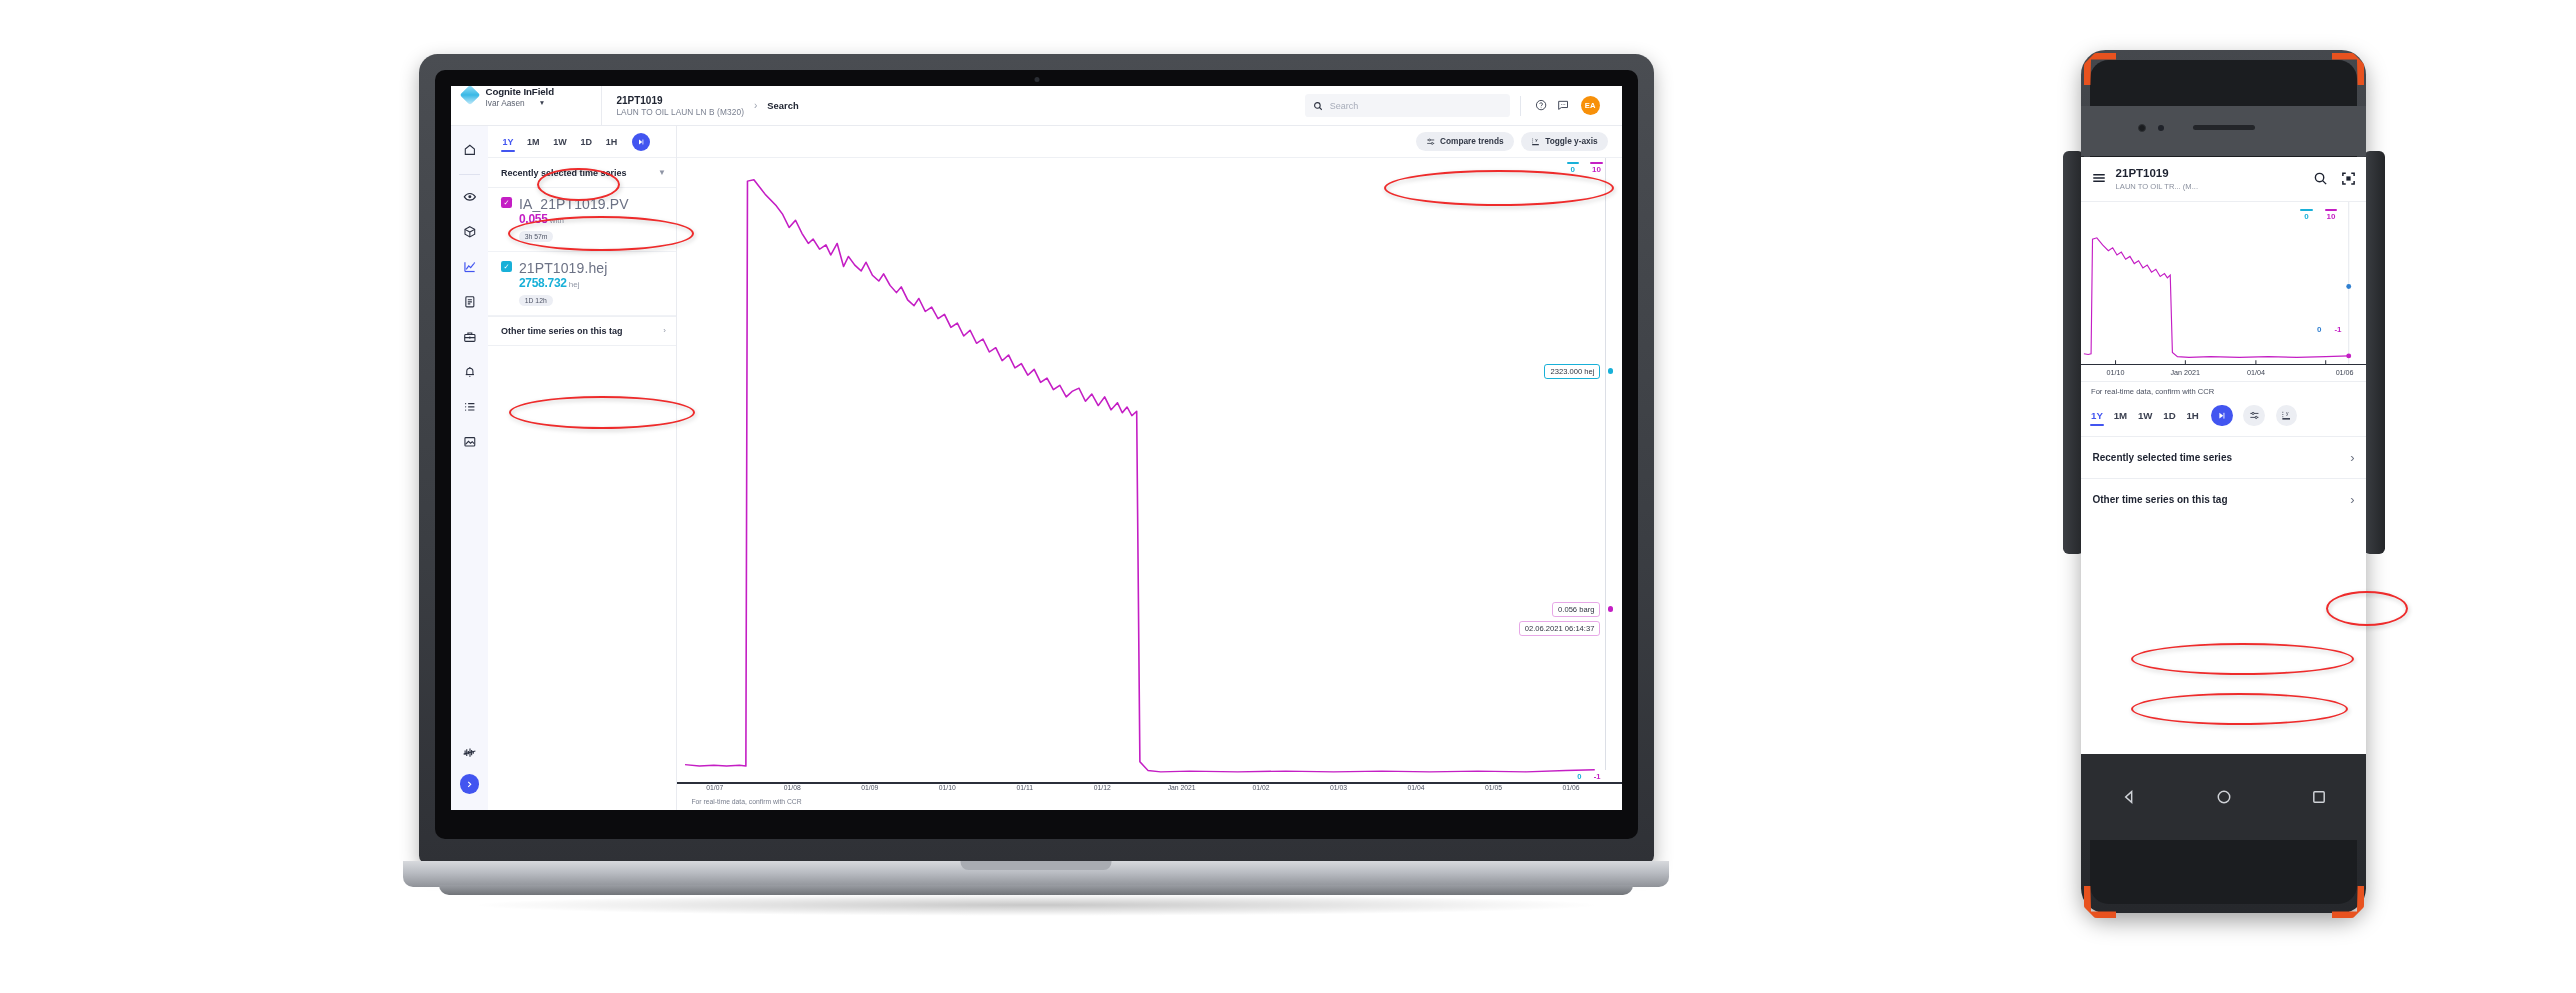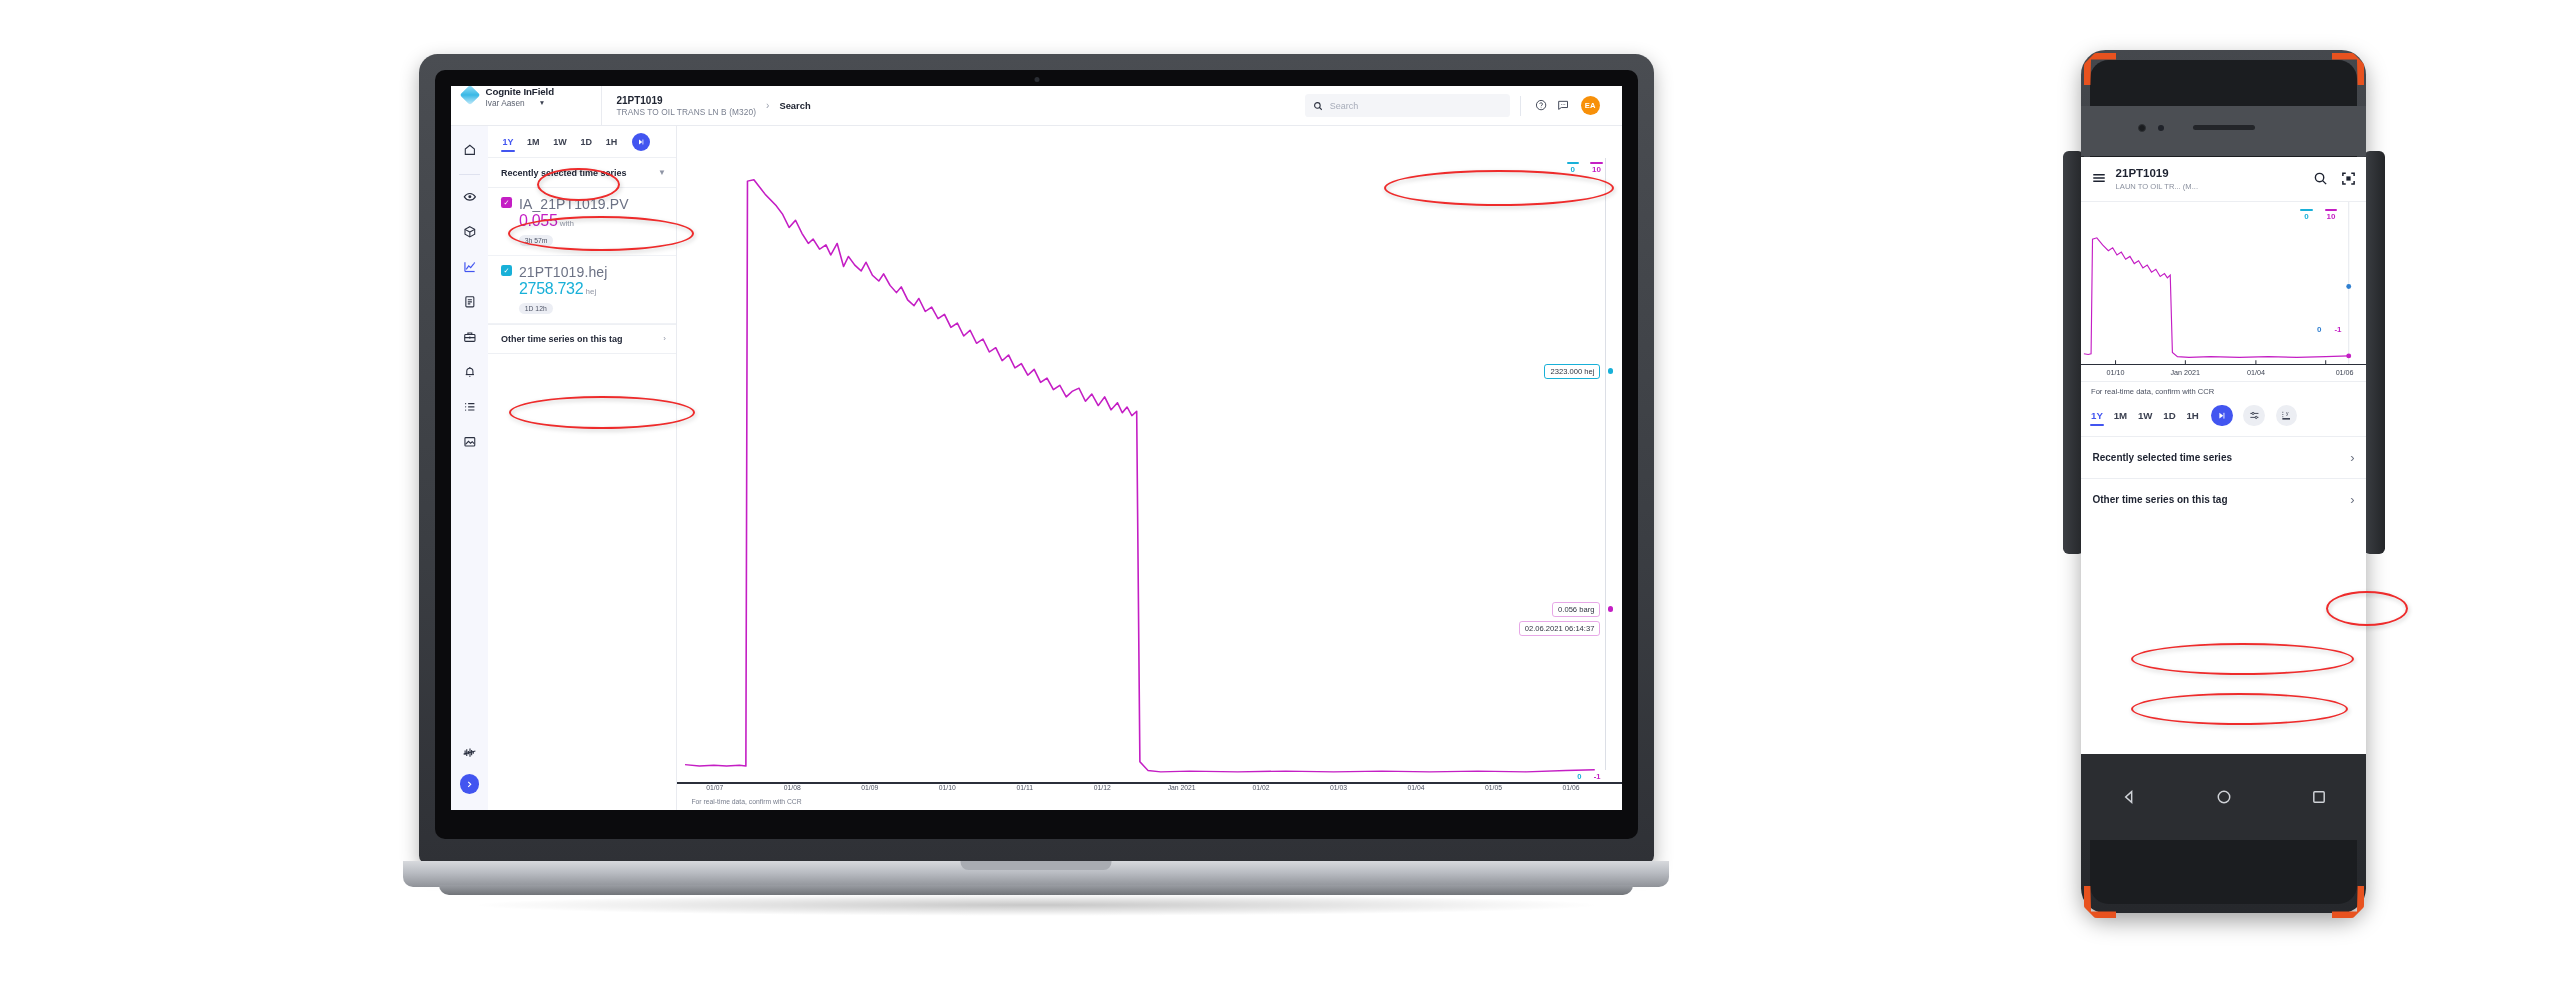--- a/index.html
+++ b/index.html
@@ -106,21 +106,21 @@
 
   .sec-head { height: 30px; display:flex; align-items:center; justify-content:space-between;
               padding: 0 10px 0 13px; border-bottom:0.7px solid #eef0f4; }
   .sec-head .t { font-size: 9px; font-weight:700; color:#232838; }
   .sec-head .c { color:#8f95a5; font-size: 8px; }
 
   .ts-item { padding: 8px 10px 8.6px 13px; border-bottom:0.7px solid #f0f2f6; display:flex; gap:7.2px; }
   .cbx { width: 10.8px; height:10.8px; border-radius:2.2px; display:flex;
          align-items:center; justify-content:center; color:#fff; font-size:7.2px; flex:none; margin-top:1.4px;}
   .ts-name { font-size: 14px; color:#6c7285; letter-spacing:0.1px; }
-  .ts-val { font-size: 16px; font-weight:400; margin-top:15px; letter-spacing:-0.3px;}
+  .ts-val { font-size: 12px; font-weight:700; margin-top:15px; letter-spacing:-0.3px;}
   .ts-unit { font-size: 8px; color:#9096a5; font-weight:400; margin-left:2.2px; }
   .ts-chip { display:inline-block; margin-top: 5px; background:#eceef4; color:#4e5466;
              font-size: 6.8px; padding: 2.2px 5.8px; border-radius: 6.5px; }
 
   .chartwrap { flex:1; position:relative; background:#fff; min-width:0; }
   .tools { height: 32px; display:flex; align-items:center; justify-content:flex-end;
            gap:7.2px; padding-right: 14.4px; border-bottom:0.7px solid #eef0f4; }
   .tool { height: 19.4px; background:#eceef3; border-radius:10px; display:flex; align-items:center;
           gap:5px; padding: 0 10px; font-size: 8.3px; font-weight:700; color:#323846; }
 
@@ -204,21 +204,21 @@
               <div class="brand-name">Cognite InField</div>
               <div class="brand-sub">
                 <span>Ivar Aasen</span>
                 <span class="caret">▼</span>
               </div>
             </div>
           </div>
           <div class="crumbs">
             <div>
               <div class="tag-title">21PT1019</div>
-              <div class="tag-sub">TRANS TO OIL TRANS LN B (M320)</div>
+              <div class="tag-sub">LAUN TO OIL LAUN LN B (M320)</div>
             </div>
             <span class="chev">›</span>
             <span class="crumb-last">Search</span>
           </div>
           <div class="topright">
             <div class="searchbox">
               <svg width="10" height="10" viewBox="0 0 24 24" fill="none" stroke="#2d3240" stroke-width="2.6">
                 <circle cx="10.5" cy="10.5" r="6.7"></circle>
                   <line x1="15.4" y1="15.4" x2="21" y2="21"></line>
               </svg>
@@ -359,20 +359,38 @@
               </div>
             </div>
 
             <div class="sec-head" style="border-top:0.7px solid #eef0f4">
               <span class="t">Other time series on this tag</span>
               <span class="c">›</span>
             </div>
           </div>
 
           <div class="chartwrap">
+            <div class="tools">
+              <div class="tool">
+                <svg width="9.4" height="9.4" viewBox="0 0 24 24" fill="none" stroke="#323846" stroke-width="2">
+                    <path d="M3 7.6h18M3 16.4h18"></path>
+                    <circle cx="9" cy="7.6" r="2.4" fill="#fff"></circle>
+                    <circle cx="16" cy="16.4" r="2.4" fill="#fff"></circle>
+                  </svg>
+                <span>Compare trends</span>
+              </div>
+              <div class="tool">
+                <svg width="9.4" height="9.4" viewBox="0 0 24 24" fill="none" stroke="#323846" stroke-width="2" style="font-size:11.5px">
+                    <path d="M4 4v2M4 9v2M4 14v2"></path>
+                    <path d="M3 19.6h17" stroke-width="3.4"></path>
+                    <text x="11" y="11" font-size="11" fill="#323846" stroke="none" font-family="Liberation Sans">y</text>
+                  </svg>
+                <span>Toggle y-axis</span>
+              </div>
+            </div>
 
             <div class="plot">
               <div class="legend-top">
                 <div class="lg">
                     <div class="bar" style="background:#18b0d8"></div>
                     <div class="v" style="color:#18b0d8">0</div>
                   </div>
                 <div class="lg">
                     <div class="bar" style="background:#c41ec4"></div>
                     <div class="v" style="color:#c41ec4">10</div>

